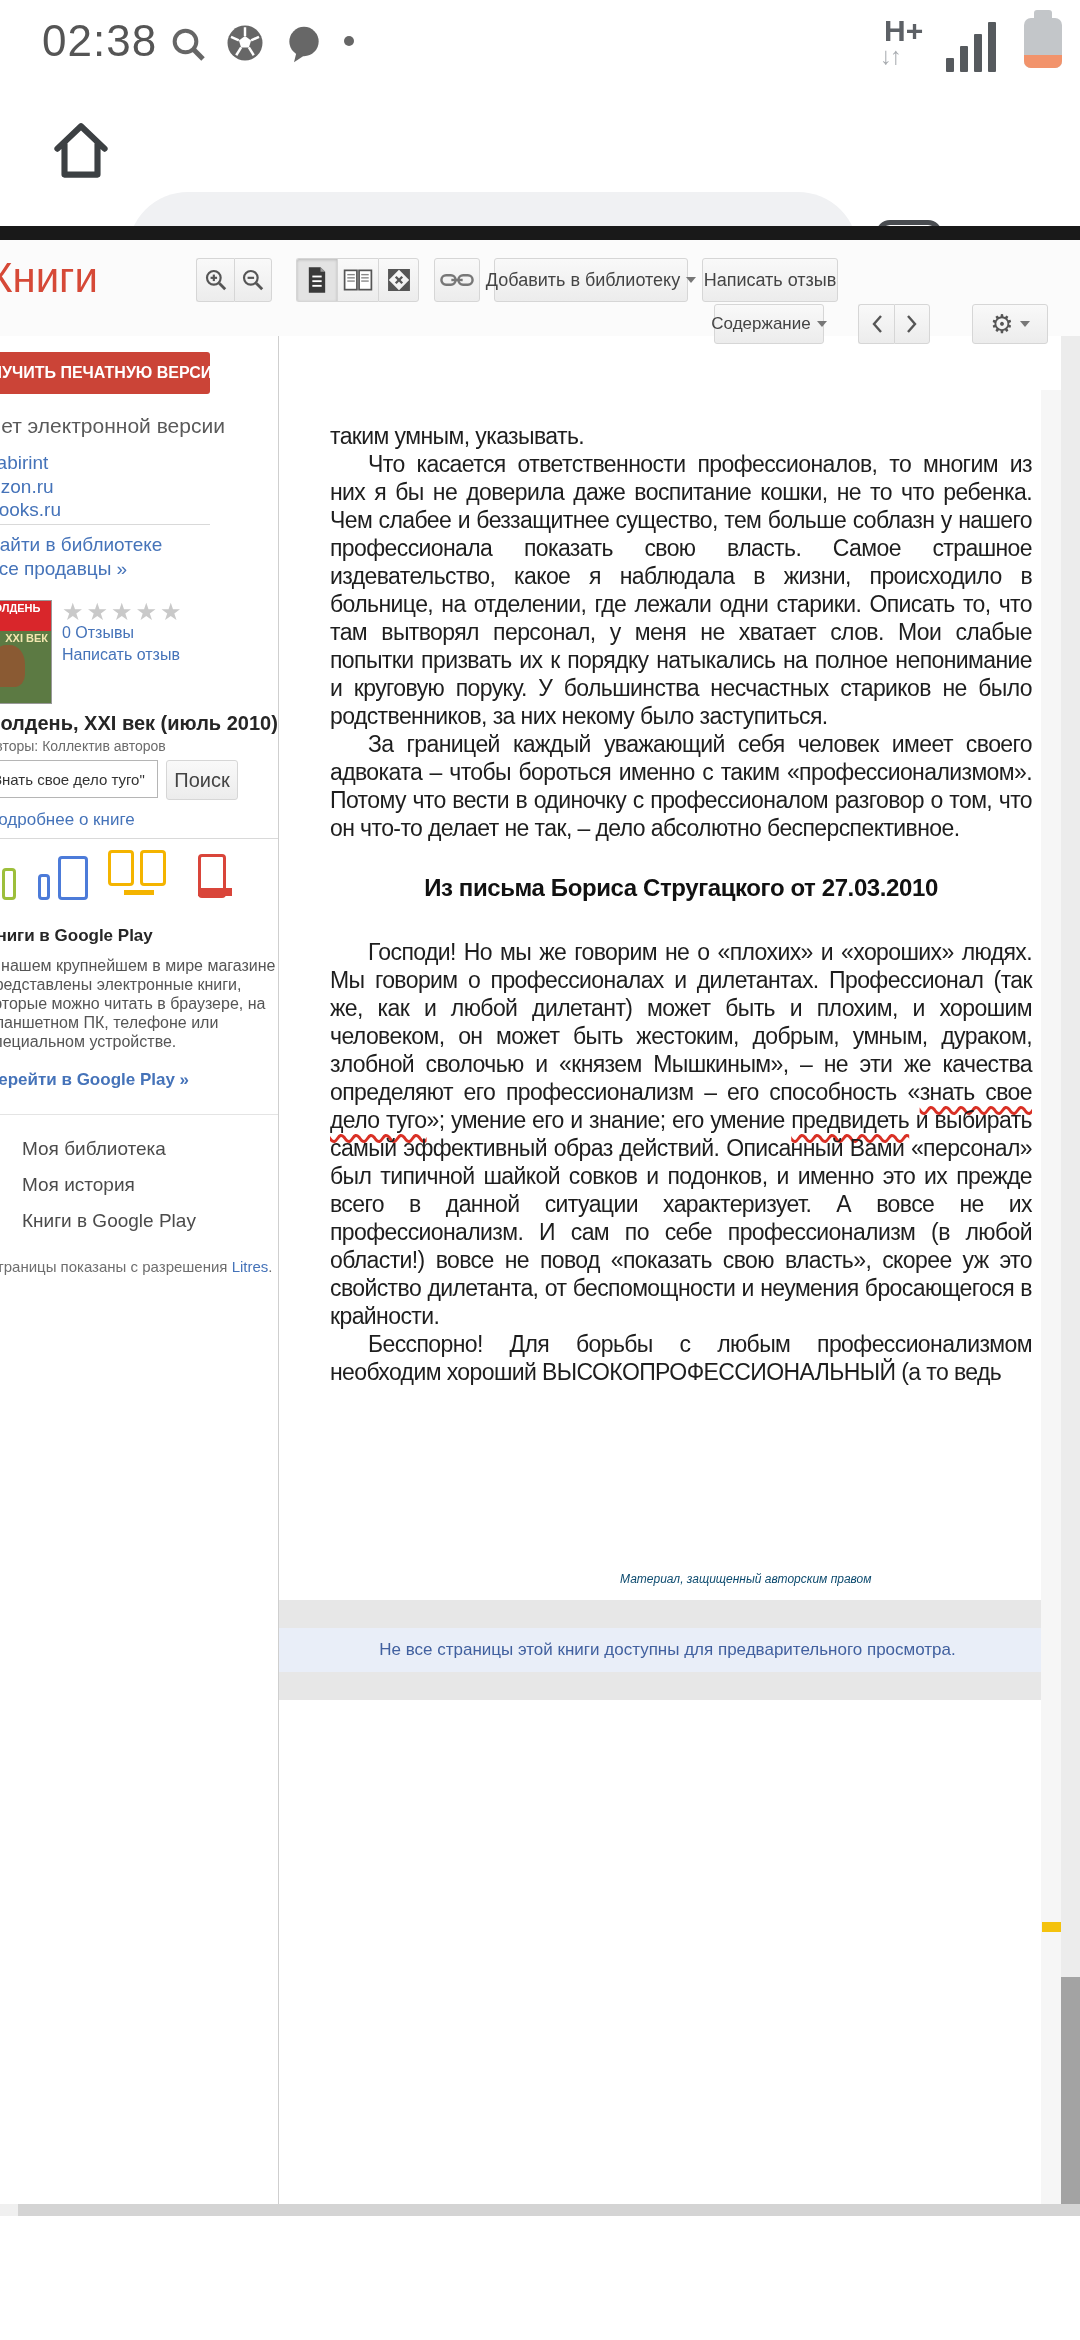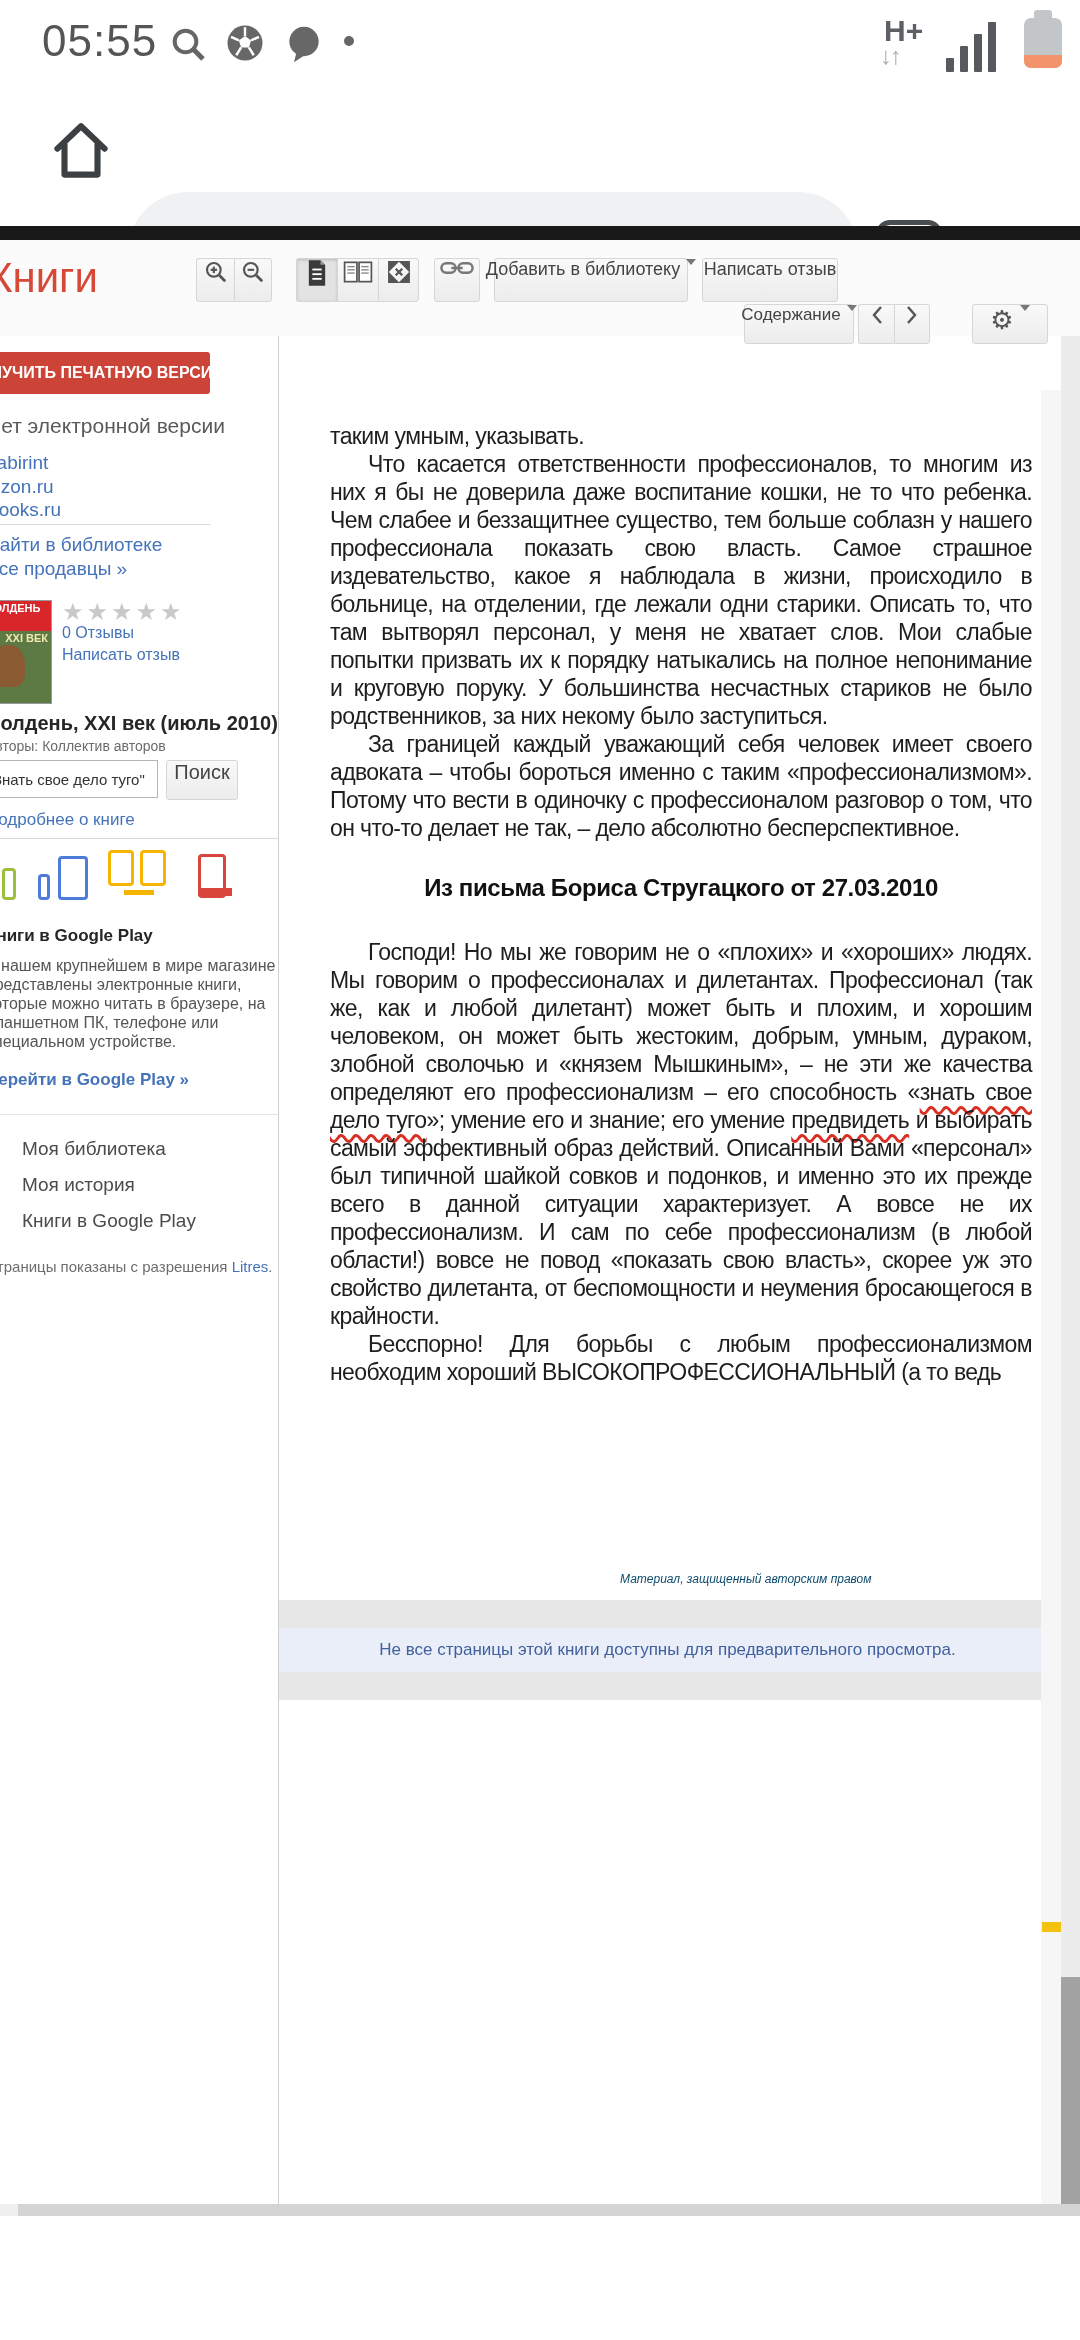--- a/index.html
+++ b/index.html
@@ -23,21 +23,21 @@
   .url .path{color:#80868b;}
   #tabbox{left:876px;top:130px;width:56px;height:56px;border:5px solid #494c50;border-radius:14px;
     text-align:center;line-height:56px;font-size:30px;font-weight:bold;color:#494c50;}
   .menudot{width:10px;height:10px;border-radius:50%;background:#494c50;margin:9px auto;}
   #blackstrip{left:0;top:226px;width:1080px;height:14px;background:#191919;}
   
   #toolbar{left:0;top:240px;width:1080px;height:96px;background:#fbfbfb;}
   .logo{font-size:42px;color:#d64937;}
   .gbtn{position:absolute;height:44px;background:linear-gradient(#f9f9f9,#ececec);
     border:1px solid #d6d6d6;border-radius:3px;box-sizing:border-box;
-    display:flex;justify-content:center;gap:6px;
+    display:flex;align-items:center;justify-content:center;gap:6px;
     font-size:18px;color:#444;white-space:nowrap;}
   .gbtn.pressed{background:#e3e3e3;box-shadow:inset 0 1px 3px rgba(0,0,0,.18);}
   .grp{border-radius:0;border-right-width:0;}
   .grp-l{border-radius:3px 0 0 3px;}
   .grp-r{border-radius:0 3px 3px 0;border-right-width:1px;}
   .caret{width:0;height:0;border-left:5px solid transparent;border-right:5px solid transparent;border-top:6px solid #777;}
   .gear{font-size:26px;color:#555;font-family:"DejaVu Sans",sans-serif;}
   
   #banner{left:279px;top:336px;width:801px;height:54px;background:#faf3cf;box-sizing:border-box;
     display:flex;align-items:center;font-size:17px;color:#707070;padding:0 14px 0 32px;}
@@ -90,21 +90,21 @@
   #hthumb{left:18px;top:2204px;width:1062px;height:12px;background:#d4d4d4;}
   
   #navbar{left:0;top:2216px;width:1080px;height:124px;background:#fff;}
 </style>
 </head>
 <body>
 
 <div id="screen">
 
   <div class="abs" id="statusbar">
-    <div class="abs time">05:55</div>
+    <div class="abs time">02:38</div>
     <div class="abs stat-ic" style="left:168px;">
       <svg width="40" height="40" viewBox="0 0 24 24">
           <circle cx="10.5" cy="10.5" r="6.5" fill="none" stroke="#666" stroke-width="2.4"></circle>
           <line x1="15.5" y1="15.5" x2="21" y2="21" stroke="#666" stroke-width="3"></line>
         </svg>
     </div>
     <div class="abs stat-ic" style="left:224px;top:22px;">
       <svg width="42" height="42" viewBox="0 0 24 24">
           <circle cx="12" cy="12" r="10" fill="#676767"></circle>
           <polygon points="12,8 15.5,10.5 14.2,14.5 9.8,14.5 8.5,10.5" fill="#fff"></polygon>
@@ -226,21 +226,21 @@
     </div>
 
     <div class="gbtn" style="left:494px;top:18px;width:194px;">
       <span>Добавить в библиотеку</span>
       <span class="caret"></span>
     </div>
     <div class="gbtn" style="left:702px;top:18px;width:136px;">
       <span>Написать отзыв</span>
     </div>
 
-    <div class="gbtn" style="left:744px;top:64px;width:110px;height:40px;font-size:17px;">
+    <div class="gbtn" style="left:714px;top:64px;width:110px;height:40px;font-size:17px;">
       <span>Содержание</span>
       <span class="caret"></span>
     </div>
     <div class="gbtn grp grp-l" style="left:858px;top:64px;width:36px;height:40px;">
       <svg width="14" height="20" viewBox="0 0 14 20">
           <path d="M11 2 L4 10 L11 18" fill="none" stroke="#555" stroke-width="2.4"></path>
         </svg>
     </div>
     <div class="gbtn grp-r" style="left:894px;top:64px;width:36px;height:40px;">
       <svg width="14" height="20" viewBox="0 0 14 20">

